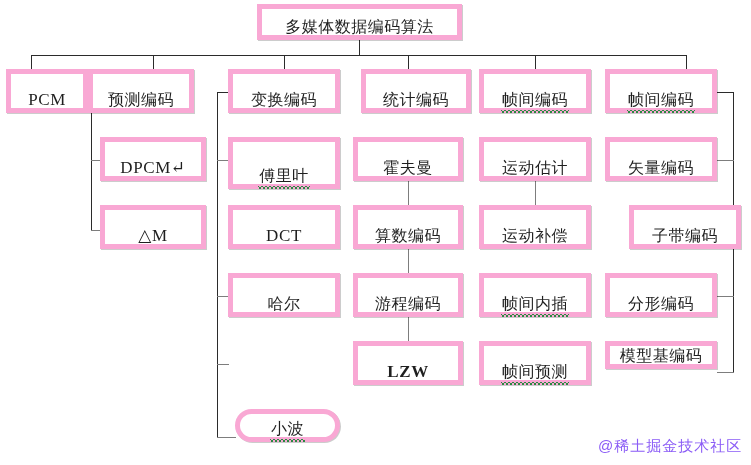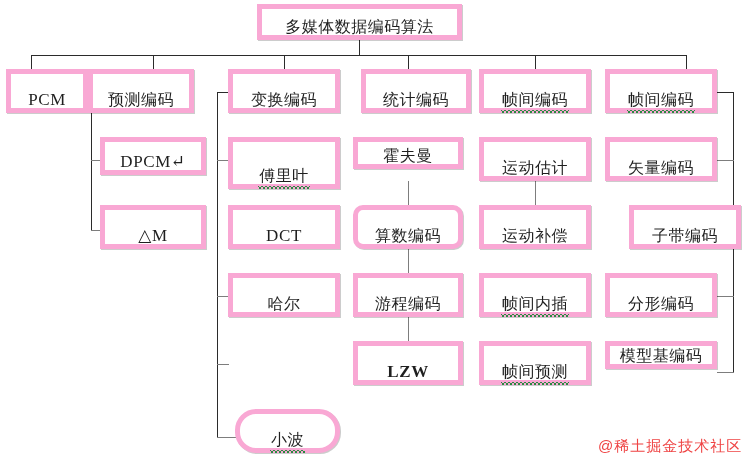--- a/index.html
+++ b/index.html
@@ -62,21 +62,21 @@
   .ln {
     position: absolute;
     background: #2b2b2b;
     z-index: 1;
   }
   .ln.h { height: 1px; }
   .ln.v { width: 1px; }
   .ln.grey { background: #7d7d7d; }
   .watermark {
     position: absolute;
-    color: #ef4444;
+    color: #8b5cf6;
     font-size: 15px;
     letter-spacing: 1px;
     user-select: none;
     z-index: 2;
   }
 </style>
 </head>
 <body>
 
 <div id="canvas">
@@ -96,21 +96,21 @@
   <div class="ln v" style="left:535px; top:55px; height:14px;"></div>
   <div class="ln v" style="left:686px; top:55px; height:14px;"></div>
 
   <div class="node latin" style="left:6px; top:69px; width:82px; height:44px;">
     <span class="label">PCM</span>
   </div>
 
   <div class="node" style="left:88px; top:69px; width:106px; height:44px;">
     <span class="label">预测编码</span>
   </div>
-  <div class="node latin" style="left:100px; top:137px; width:106px; height:38px;">
+  <div class="node latin" style="left:100px; top:137px; width:106px; height:44px;">
     <span class="label">DPCM↵</span>
   </div>
   <div class="node latin" style="left:100px; top:205px; width:106px; height:44px;">
     <span class="label">△M</span>
   </div>
 
   <div class="ln v" style="left:91px; top:92px; height:138px;"></div>
   <div class="ln h" style="left:91px; top:92px; width:10px;"></div>
   <div class="ln h grey" style="left:91px; top:160px; width:10px;"></div>
   <div class="ln h grey" style="left:91px; top:230px; width:10px;"></div>
@@ -120,38 +120,38 @@
   </div>
   <div class="node" style="left:228px; top:137px; width:112px; height:52px;">
     <span class="label sq">傅里叶</span>
   </div>
   <div class="node latin" style="left:228px; top:205px; width:112px; height:44px;">
     <span class="label">DCT</span>
   </div>
   <div class="node" style="left:228px; top:273px; width:112px; height:44px;">
     <span class="label">哈尔</span>
   </div>
-  <div class="node" style="left:235px; top:409px; width:105px; height:44px;border-radius:21px;">
+  <div class="node" style="left:235px; top:409px; width:105px; height:33px;border-radius:21px;">
     <span class="label sq">小波</span>
   </div>
 
   <div class="ln v" style="left:217px; top:92px; height:346px;"></div>
   <div class="ln h" style="left:217px; top:92px; width:12px;"></div>
   <div class="ln h grey" style="left:217px; top:160px; width:12px;"></div>
   <div class="ln h grey" style="left:217px; top:296px; width:12px;"></div>
   <div class="ln h grey" style="left:217px; top:364px; width:12px;"></div>
   <div class="ln h grey" style="left:217px; top:437px; width:19px;"></div>
 
   <div class="node" style="left:353px; top:69px; width:110px; height:44px;margin-left:8px;">
     <span class="label">统计编码</span>
   </div>
-  <div class="node" style="left:353px; top:137px; width:110px; height:32px;">
+  <div class="node" style="left:353px; top:137px; width:110px; height:44px;">
     <span class="label">霍夫曼</span>
   </div>
-  <div class="node" style="left:353px; top:205px; width:110px; height:44px;border-radius:10px;">
+  <div class="node" style="left:353px; top:205px; width:110px; height:44px;">
     <span class="label">算数编码</span>
   </div>
   <div class="node" style="left:353px; top:273px; width:110px; height:44px;">
     <span class="label">游程编码</span>
   </div>
   <div class="node latin" style="left:353px; top:341px; width:110px; height:44px;font-weight:bold;">
     <span class="label">LZW</span>
   </div>
 
   <div class="ln v grey" style="left:408px; top:181px; height:24px;"></div>

